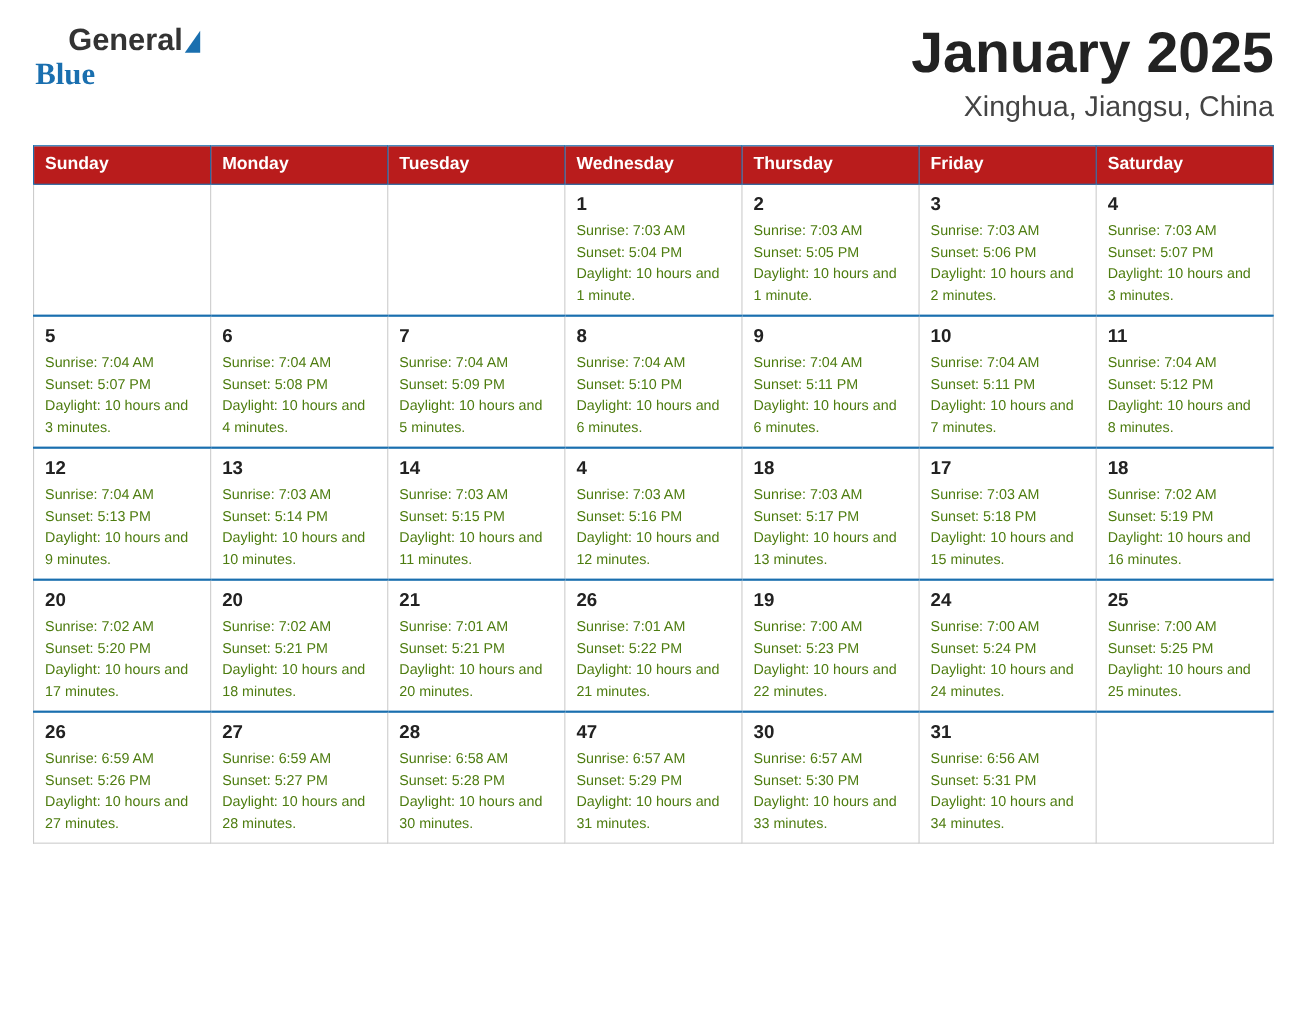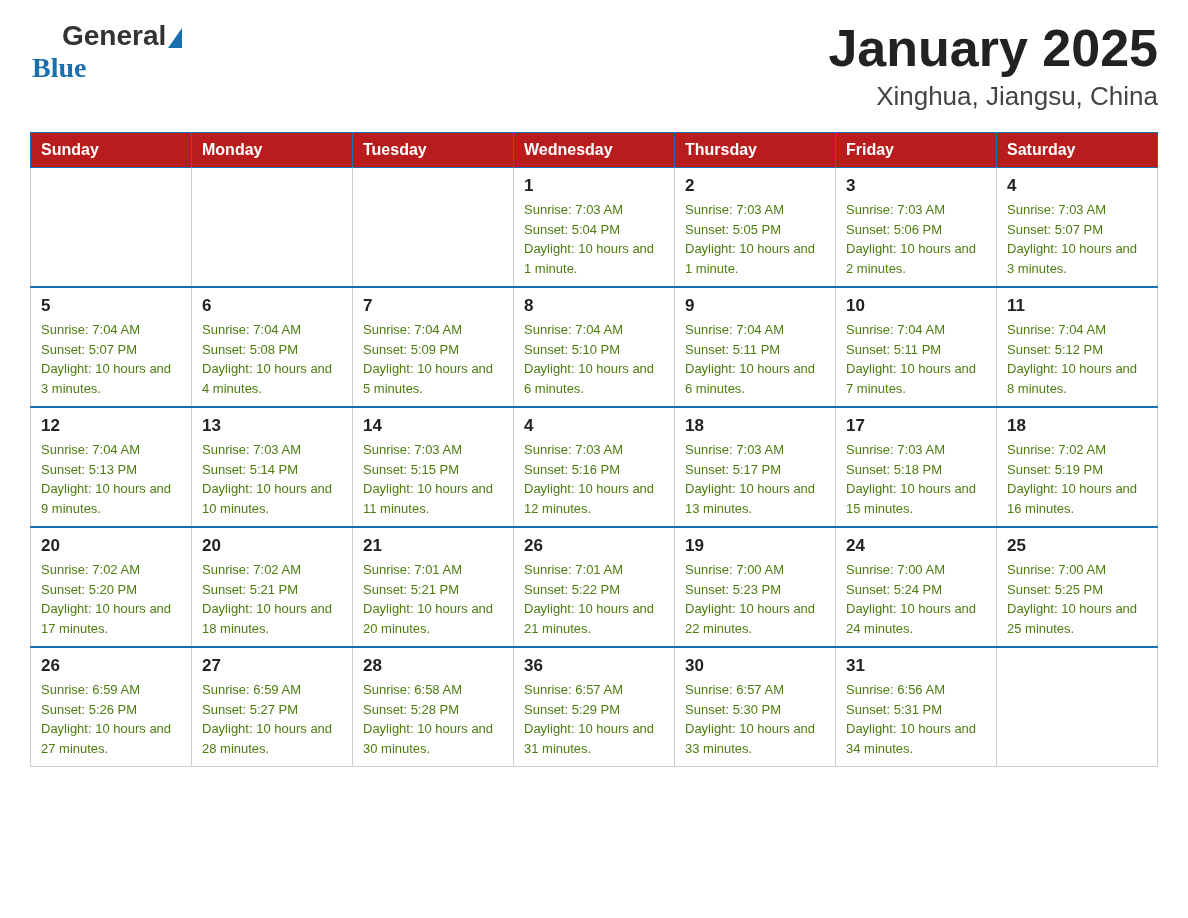--- a/index.html
+++ b/index.html
@@ -250,21 +250,21 @@
         </td>
         <td>
           <span class="day-number">27</span>
           <div class="day-info">Sunrise: 6:59 AM<br>Sunset: 5:27 PM<br>Daylight: 10 hours and 28 minutes.</div>
         </td>
         <td>
           <span class="day-number">28</span>
           <div class="day-info">Sunrise: 6:58 AM<br>Sunset: 5:28 PM<br>Daylight: 10 hours and 30 minutes.</div>
         </td>
         <td>
-          <span class="day-number">36</span>
+          <span class="day-number">47</span>
           <div class="day-info">Sunrise: 6:57 AM<br>Sunset: 5:29 PM<br>Daylight: 10 hours and 31 minutes.</div>
         </td>
         <td>
           <span class="day-number">30</span>
           <div class="day-info">Sunrise: 6:57 AM<br>Sunset: 5:30 PM<br>Daylight: 10 hours and 33 minutes.</div>
         </td>
         <td>
           <span class="day-number">31</span>
           <div class="day-info">Sunrise: 6:56 AM<br>Sunset: 5:31 PM<br>Daylight: 10 hours and 34 minutes.</div>
         </td>

